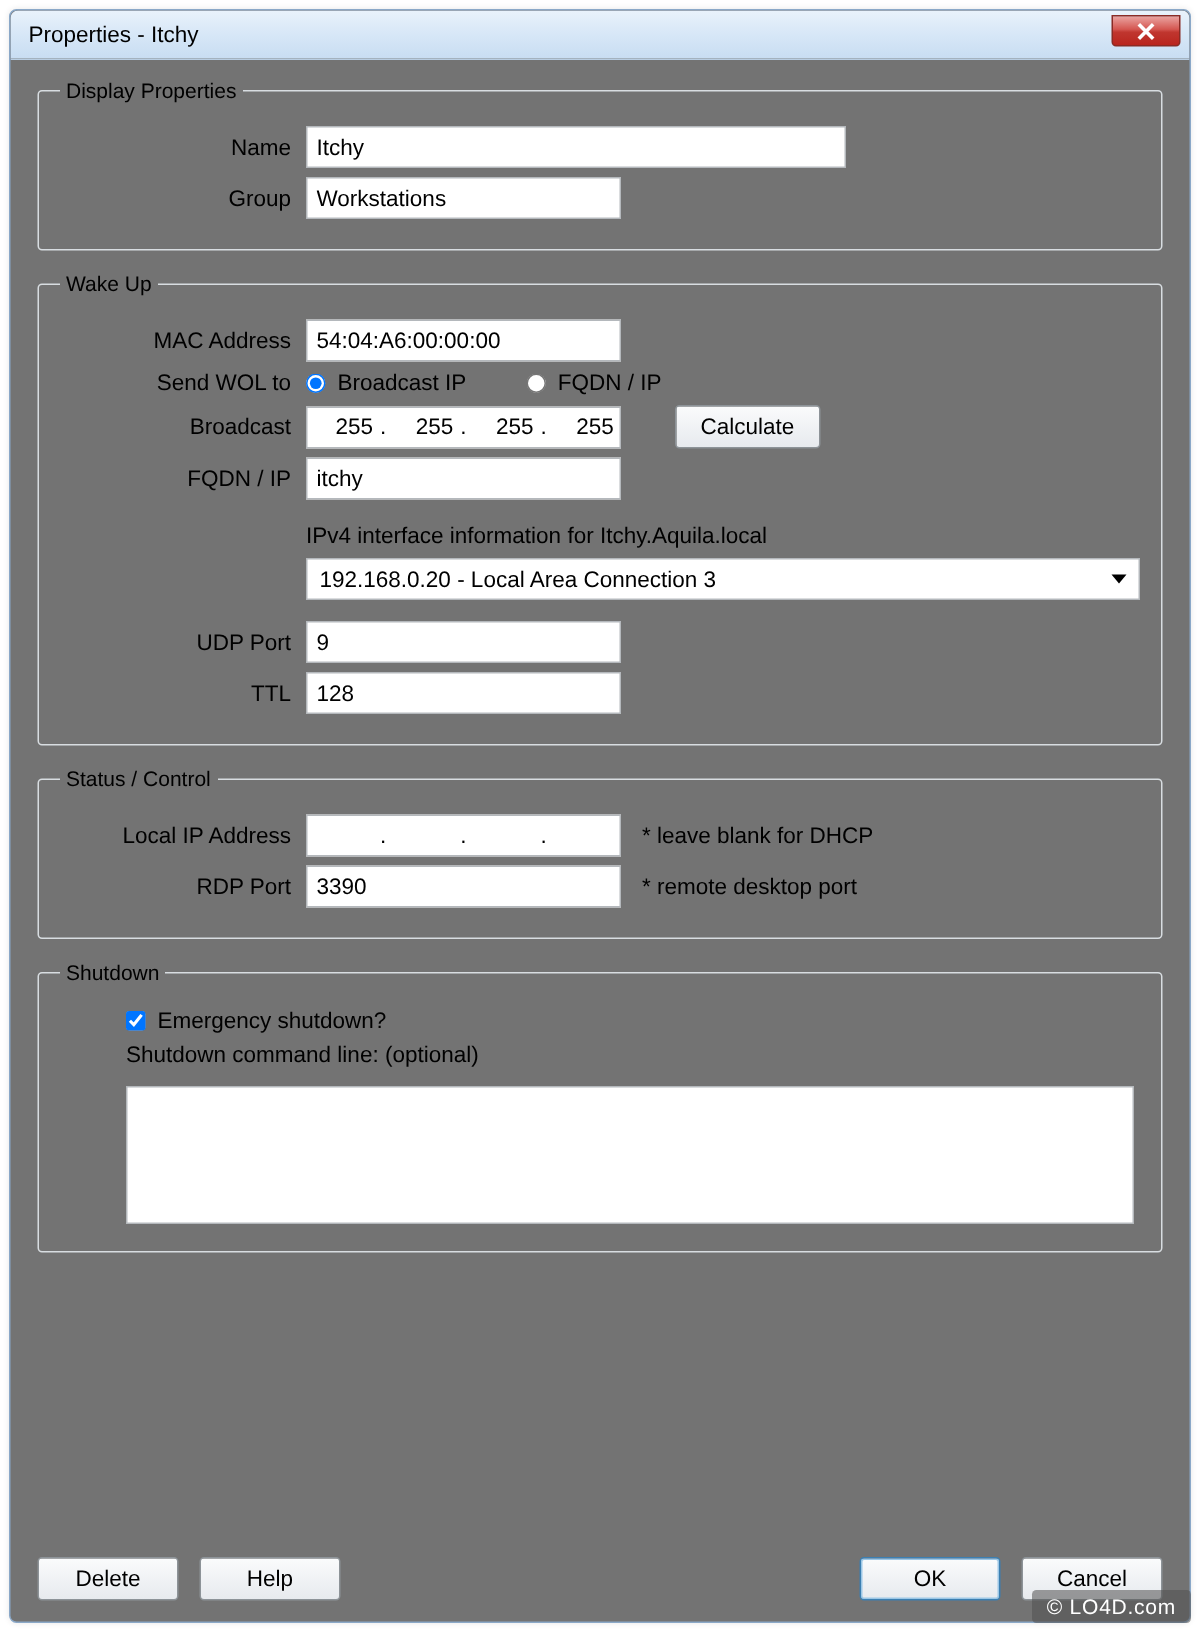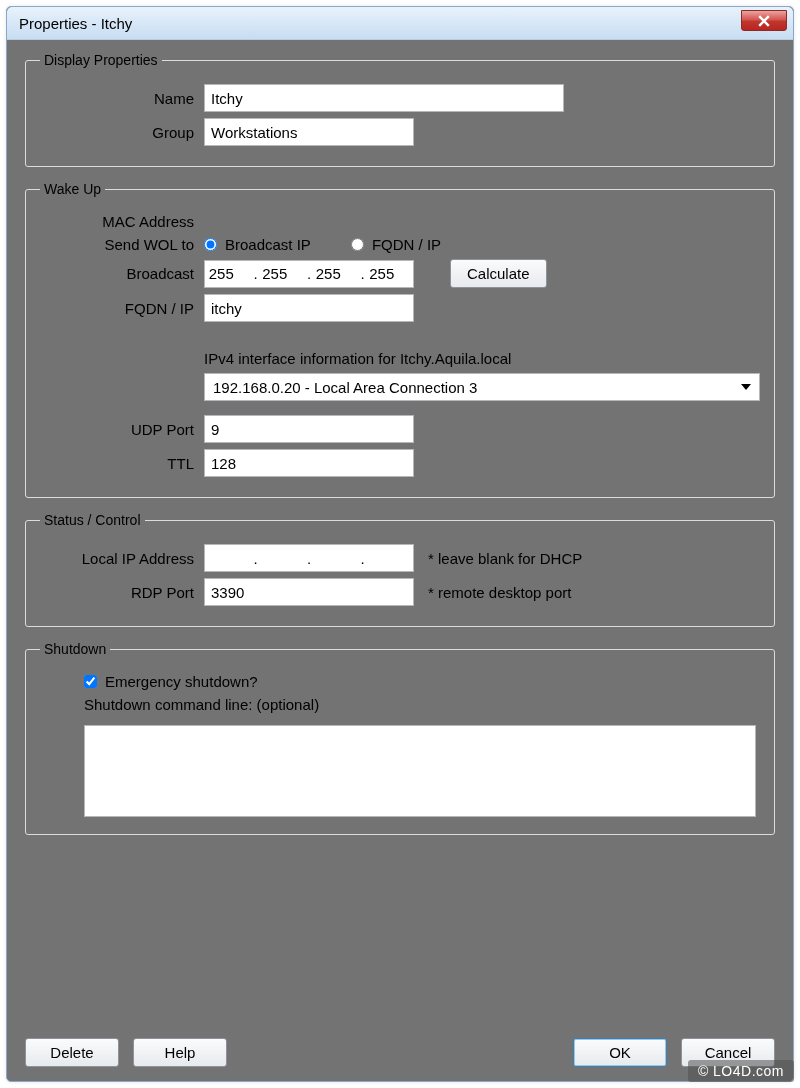--- a/index.html
+++ b/index.html
@@ -98,21 +98,21 @@
   .ip-box {
     width: 210px;
     height: 28px;
     border: 1px solid #b4b8bc;
     background: #fff;
     display: flex;
     align-items: center;
     justify-content: space-evenly;
     font: inherit;
   }
-  .ip-box .octet { width: 40px; text-align: left; }
+  .ip-box .octet { width: 40px; text-align: right; }
   .ip-box .dot { width: 6px; text-align: center; }
   .radio-group { display: flex; align-items: center; gap: 40px; }
   .radio-item { display: flex; align-items: center; gap: 8px; }
   .radio-item input { margin: 0; }
   .btn {
     height: 29px;
     padding: 0 16px;
     min-width: 94px;
     background: linear-gradient(to bottom,#fafbfc 0%, #e7eaee 100%);
     border: 1px solid #8d9398;
@@ -204,20 +204,21 @@
       <div class="row">
         <div class="label">Group</div>
         <input class="text-input w-med" value="Workstations" style="">
       </div>
     </fieldset>
 
     <fieldset>
       <legend>Wake Up</legend>
       <div class="row">
         <div class="label">MAC Address</div>
+        <input class="text-input w-med" value="54:04:A6:00:00:00" style="">
       </div>
       <div class="row">
         <div class="label">Send WOL to</div>
         <div class="radio-group">
           <label class="radio-item">
             <input type="radio" name="wol" checked="" style="">
             <span>Broadcast IP</span>
           </label>
           <label class="radio-item">
             <input type="radio" name="wol" style="">
@@ -236,21 +237,21 @@
             <span class="dot">.</span>
           <span class="octet">255</span>
         </div>
         <div style="width:36px"></div>
         <button class="btn">Calculate</button>
       </div>
       <div class="row">
         <div class="label">FQDN / IP</div>
         <input class="text-input w-med" value="itchy" style="">
       </div>
-      <div class="row" style="margin-top:28px">
+      <div class="row" style="margin-top:16px">
         <div class="label"></div>
         <div>IPv4 interface information for Itchy.Aquila.local</div>
       </div>
       <div class="row">
         <div class="label"></div>
         <div class="combo">
           <span>192.168.0.20 - Local Area Connection 3</span>
           <span class="arrow"></span>
         </div>
       </div>

